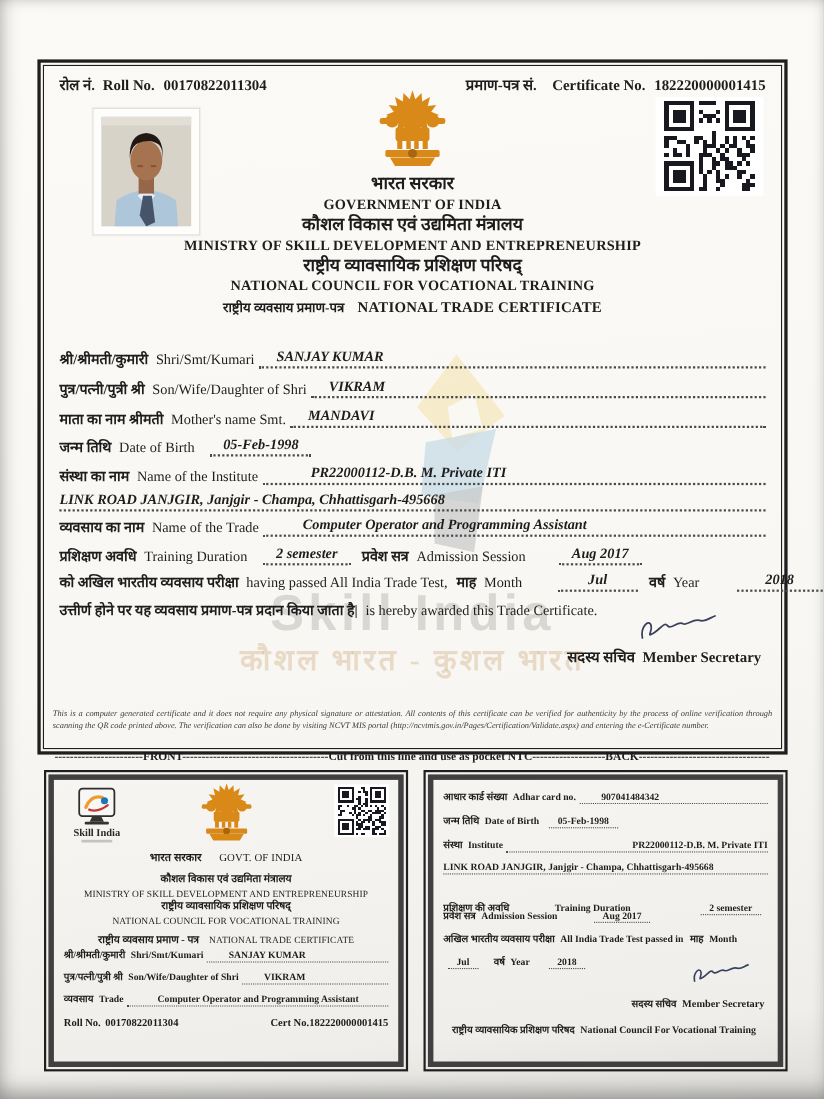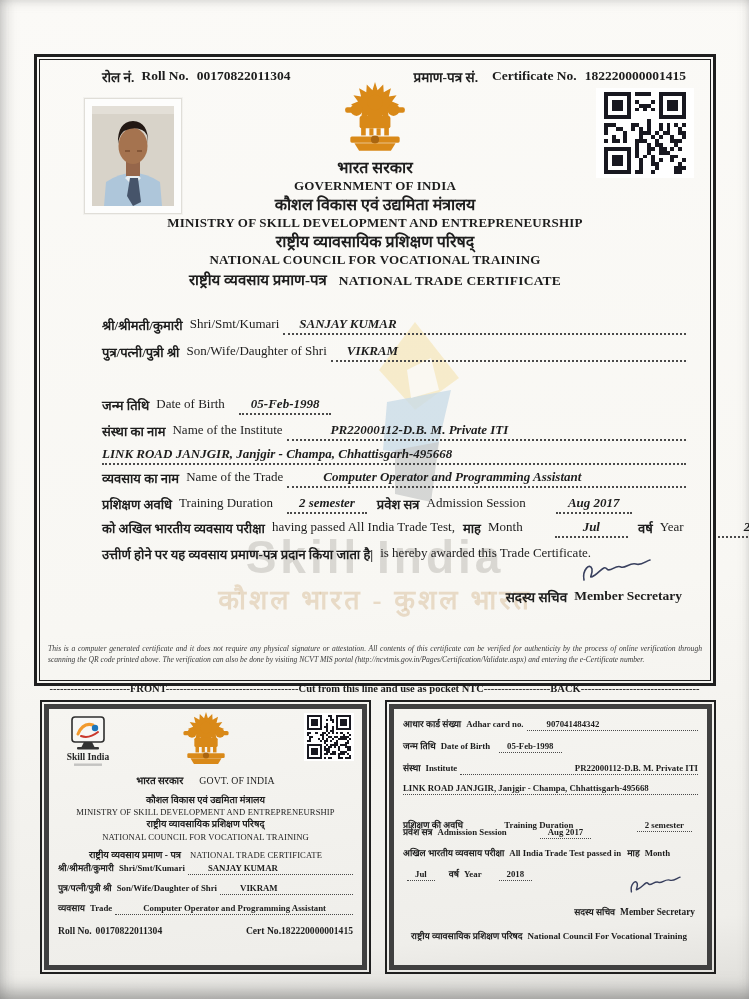--- a/index.html
+++ b/index.html
@@ -19,21 +19,21 @@
   }
   
   .dbox{position:absolute;border:3px solid #1f1f1f;padding:2px;box-sizing:border-box;background:transparent;}
   .dbox-in{border:1.5px solid #1f1f1f;width:100%;height:100%;box-sizing:border-box;position:relative;}
   .cardbox{position:absolute;border:2.5px solid #1f1f1f;padding:2px;box-sizing:border-box;}
   .cardbox-in{border:5px solid #404040;width:100%;height:100%;box-sizing:border-box;position:relative;}
 
   .hi{font-weight:700;}
   .en{font-weight:500;}
   .val{font-weight:700;font-style:italic;}
-  .row{position:absolute;left:14px;right:24px;display:flex;align-items:flex-start;font-size:13px;white-space:nowrap;z-index:2;margin-left:48px;}
+  .row{position:absolute;left:14px;right:14px;display:flex;align-items:flex-end;font-size:13px;white-space:nowrap;z-index:2;}
   .row .hi{margin-right:7px;}
   .row .en{margin-right:4px;}
   .tail{flex:1;border-bottom:2px dotted #4a4a4a;padding:0 0 1px 16px;min-width:20px;overflow:hidden;}
   .sval{font-weight:700;font-style:italic;border-bottom:2px dotted #4a4a4a;padding:0 12px 1px 12px;margin:0 10px;}
 
   .hdr{position:absolute;left:0;right:0;text-align:center;z-index:2;}
   .h-hi{font-size:16px;font-weight:700;line-height:19px;}
   .h-en{font-size:13px;font-weight:700;line-height:18px;letter-spacing:.2px;}
 
   .qr{background:#fff;shape-rendering:crispEdges;fill:#181820;}
@@ -336,34 +336,39 @@
       </svg>
 
     <div class="hdr" style="top:98px;">
       <div class="h-hi">भारत सरकार</div>
       <div class="h-en">GOVERNMENT OF INDIA</div>
       <div class="h-hi">कौशल विकास एवं उद्यमिता मंत्रालय</div>
       <div class="h-en">MINISTRY OF SKILL DEVELOPMENT AND ENTREPRENEURSHIP</div>
       <div class="h-hi">राष्ट्रीय व्यावसायिक प्रशिक्षण परिषद्</div>
       <div class="h-en">NATIONAL COUNCIL FOR VOCATIONAL TRAINING</div>
       <div style="margin-top:2px;">
-        <span class="h-hi" style="font-size:15px;">राष्ट्रीय व्यवसाय प्रमाण-पत्र</span>
+        <span class="h-hi" style="font-size:12px;">राष्ट्रीय व्यवसाय प्रमाण-पत्र</span>
         <span class="h-en" style="font-size:13.5px;margin-left:8px;">NATIONAL TRADE CERTIFICATE</span>
       </div>
     </div>
 
     <div class="row" style="top:256px;">
       <span class="hi">श्री/श्रीमती/कुमारी</span>
       <span class="en">Shri/Smt/Kumari</span>
       <span class="tail"><span class="val">SANJAY KUMAR</span></span>
     </div>
     <div class="row" style="top:283px;">
       <span class="hi">पुत्र/पत्नी/पुत्री श्री</span>
       <span class="en">Son/Wife/Daughter of Shri</span>
       <span class="tail"><span class="val">VIKRAM</span></span>
+    </div>
+    <div class="row" style="top:310px;">
+      <span class="hi">माता का नाम श्रीमती</span>
+      <span class="en">Mother's name Smt.</span>
+      <span class="tail"><span class="val">MANDAVI</span></span>
     </div>
     <div class="row" style="top:336px;">
       <span class="hi">जन्म तिथि</span>
       <span class="en">Date of Birth</span>
       <span class="sval">05-Feb-1998</span>
     </div>
     <div class="row" style="top:362px;">
       <span class="hi">संस्था का नाम</span>
       <span class="en">Name of the Institute</span>
       <span class="tail" style="padding-left:44px;"><span class="val">PR22000112-D.B. M. Private ITI</span></span>

